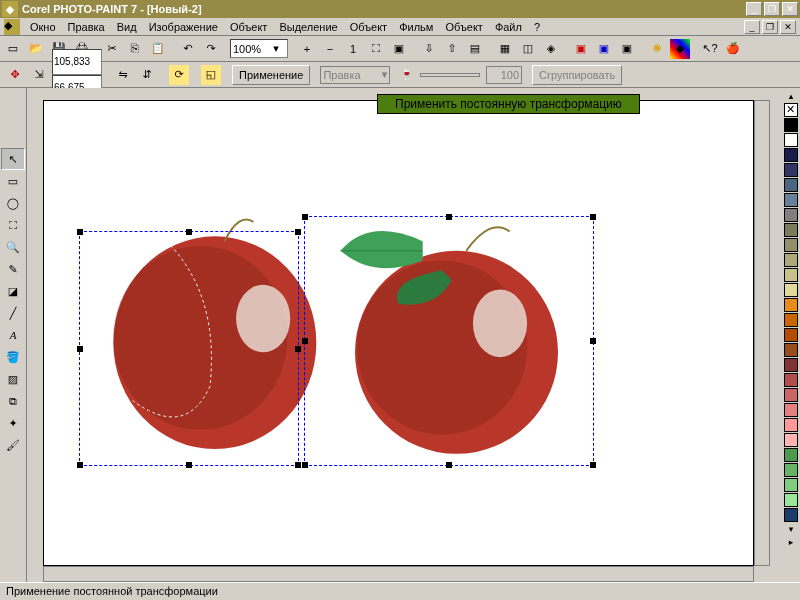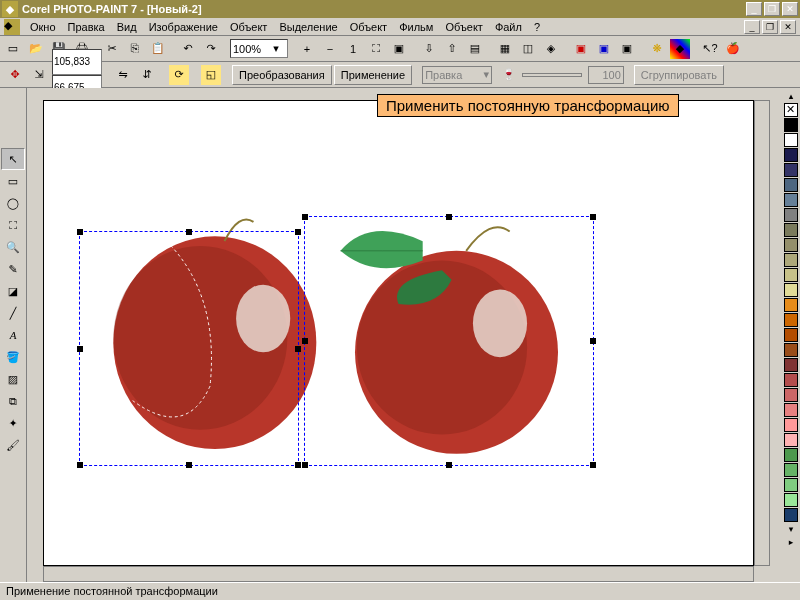--- a/index.html
+++ b/index.html
@@ -32,21 +32,21 @@
   .canvas-area { flex: 1; background: #D4D0C8; position: relative; overflow: hidden; }
   .canvas { position: absolute; top: 12px; left: 16px; right: 28px; bottom: 16px; background: #fff; border: 1px solid #000; }
   .vscroll { position: absolute; right: 12px; top: 12px; bottom: 16px; width: 16px; background: #D4D0C8; border: 1px solid #808080; }
   .hscroll { position: absolute; left: 16px; right: 28px; bottom: 0; height: 16px; background: #D4D0C8; border: 1px solid #808080; }
   .palette { width: 18px; background: #D4D0C8; display: flex; flex-direction: column; padding: 2px 0; }
   .swatch { width: 14px; height: 14px; margin: 0 auto 1px auto; border: 1px solid #000; cursor: pointer; }
   .pal-arrow { width: 14px; height: 12px; margin: 0 auto 1px auto; display: flex; align-items: center; justify-content: center; cursor: pointer; font-size: 9px; }
   .statusbar { position: absolute; bottom: 0; left: 0; right: 0; height: 18px; background: #D4D0C8; border-top: 1px solid #fff; padding: 2px 6px; }
   .sel-box { position: absolute; border: 1px dashed #0000FF; }
   .handle { position: absolute; width: 6px; height: 6px; background: #000; }
-  .tooltip { position: absolute; background: #fdba74; border: 1px solid #000; padding: 2px 8px; font-size: 15px; z-index: 100; }
+  .tooltip { position: absolute; background: #4d7c0f; border: 1px solid #000; padding: 2px 17px; font-size: 12px; z-index: 100; }
   svg { pointer-events: none; }
   .apple-body { fill: #B8362A; }
   .apple-hi { fill: #E8D8D0; opacity: 0.85; }
   .apple-dark { fill: #7A1F15; }
   .leaf { fill: #3FA158; }
   .leaf-dark { fill: #2D7A3F; }
   .stem { stroke: #8A7A35; stroke-width: 2; fill: none; }
 </style>
 </head>
 <body>
@@ -162,21 +162,20 @@
     <input value="66,675" style="">
   </div>
   <div class="sep"></div>
   <div class="tbtn">⇋</div>
   <div class="tbtn">⇵</div>
   <div class="sep"></div>
   <div class="tbtn" style="background:#FFE680">⟳</div>
   <div class="sep"></div>
   <div class="tbtn" style="background:#FFE680">◱</div>
   <div class="sep"></div>
-  <button class="prop-btn">Преобразования</button>
   <button class="prop-btn">Применение</button>
   <div class="sep"></div>
   <div class="combo-dis">
       <span>Правка</span>
       <span style="margin-left:auto">▾</span>
     </div>
   <div class="sep"></div>
   <span style="color:#808080">🍷</span>
   <div style="width:60px;height:4px;border:1px solid #808080;margin:0 4px"></div>
   <div class="num-dis">100</div>

